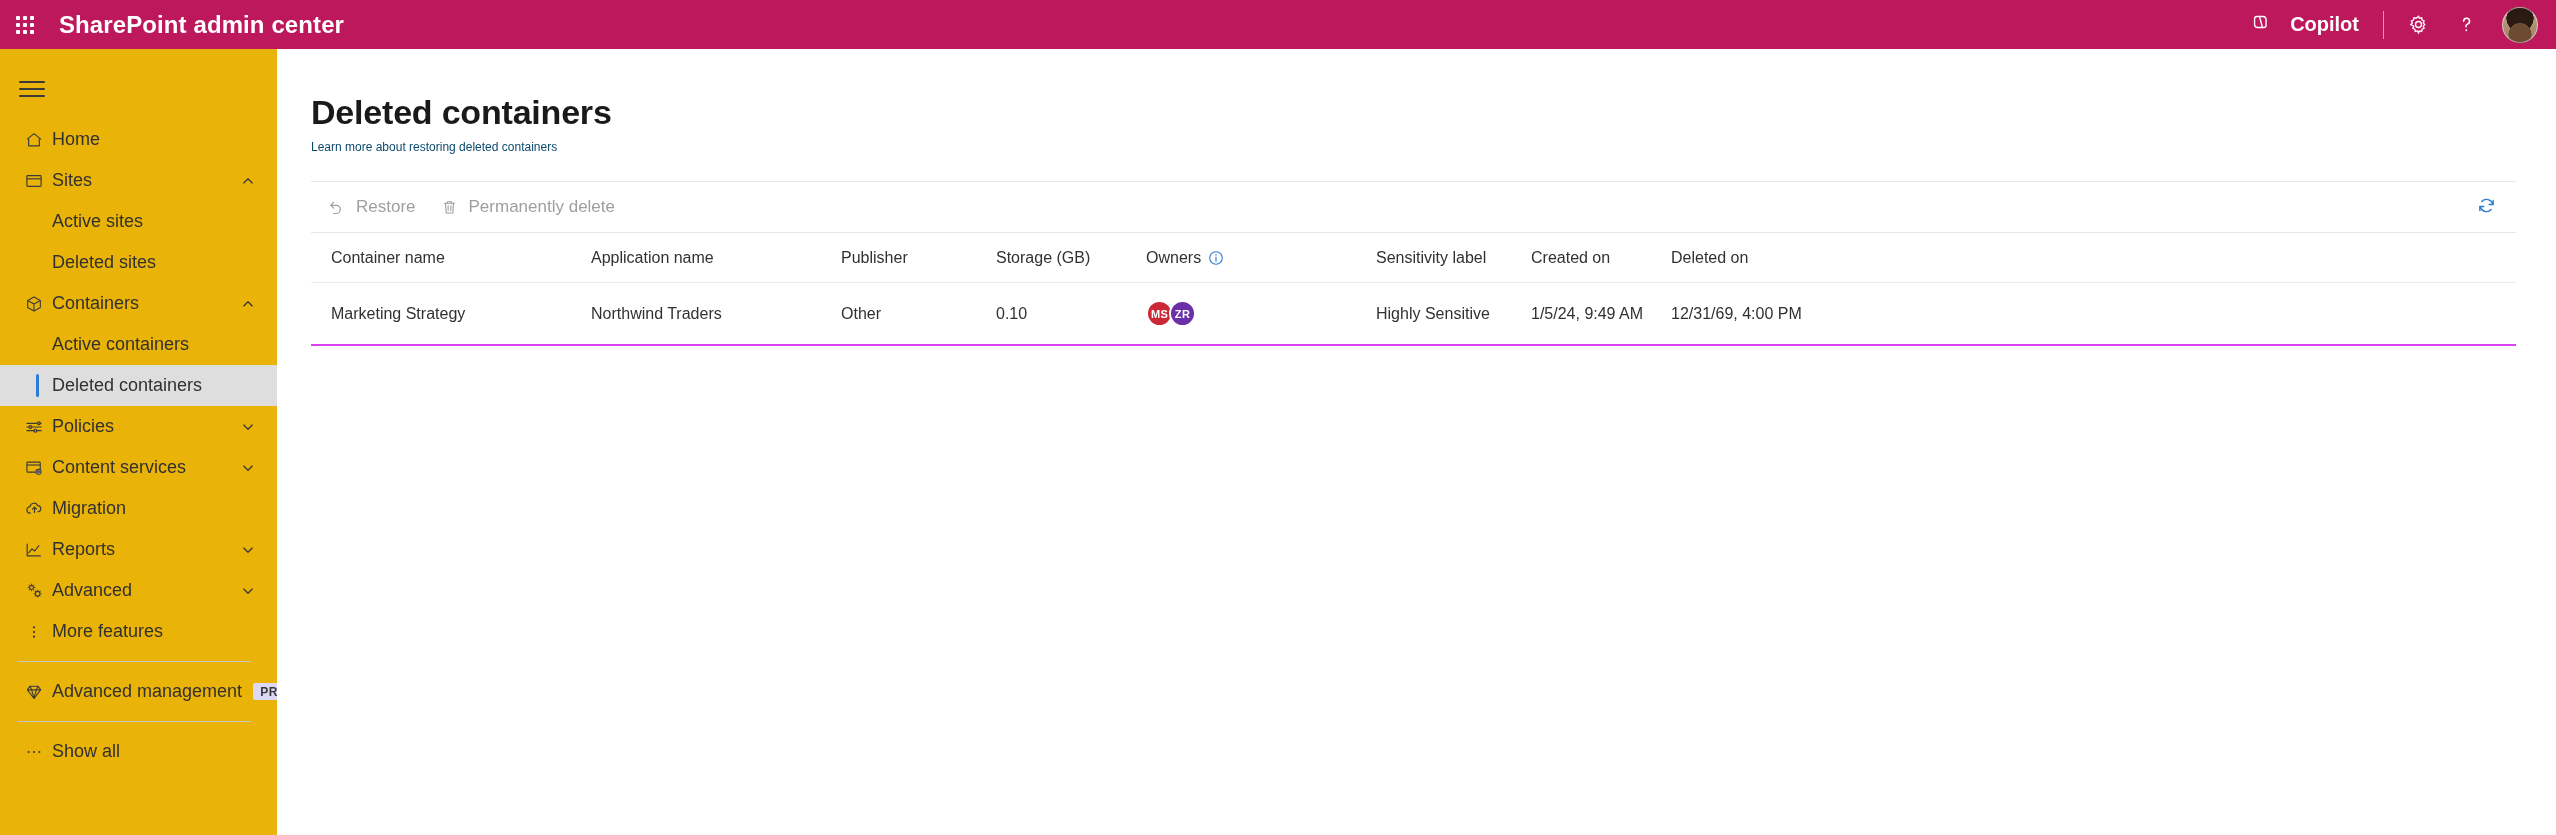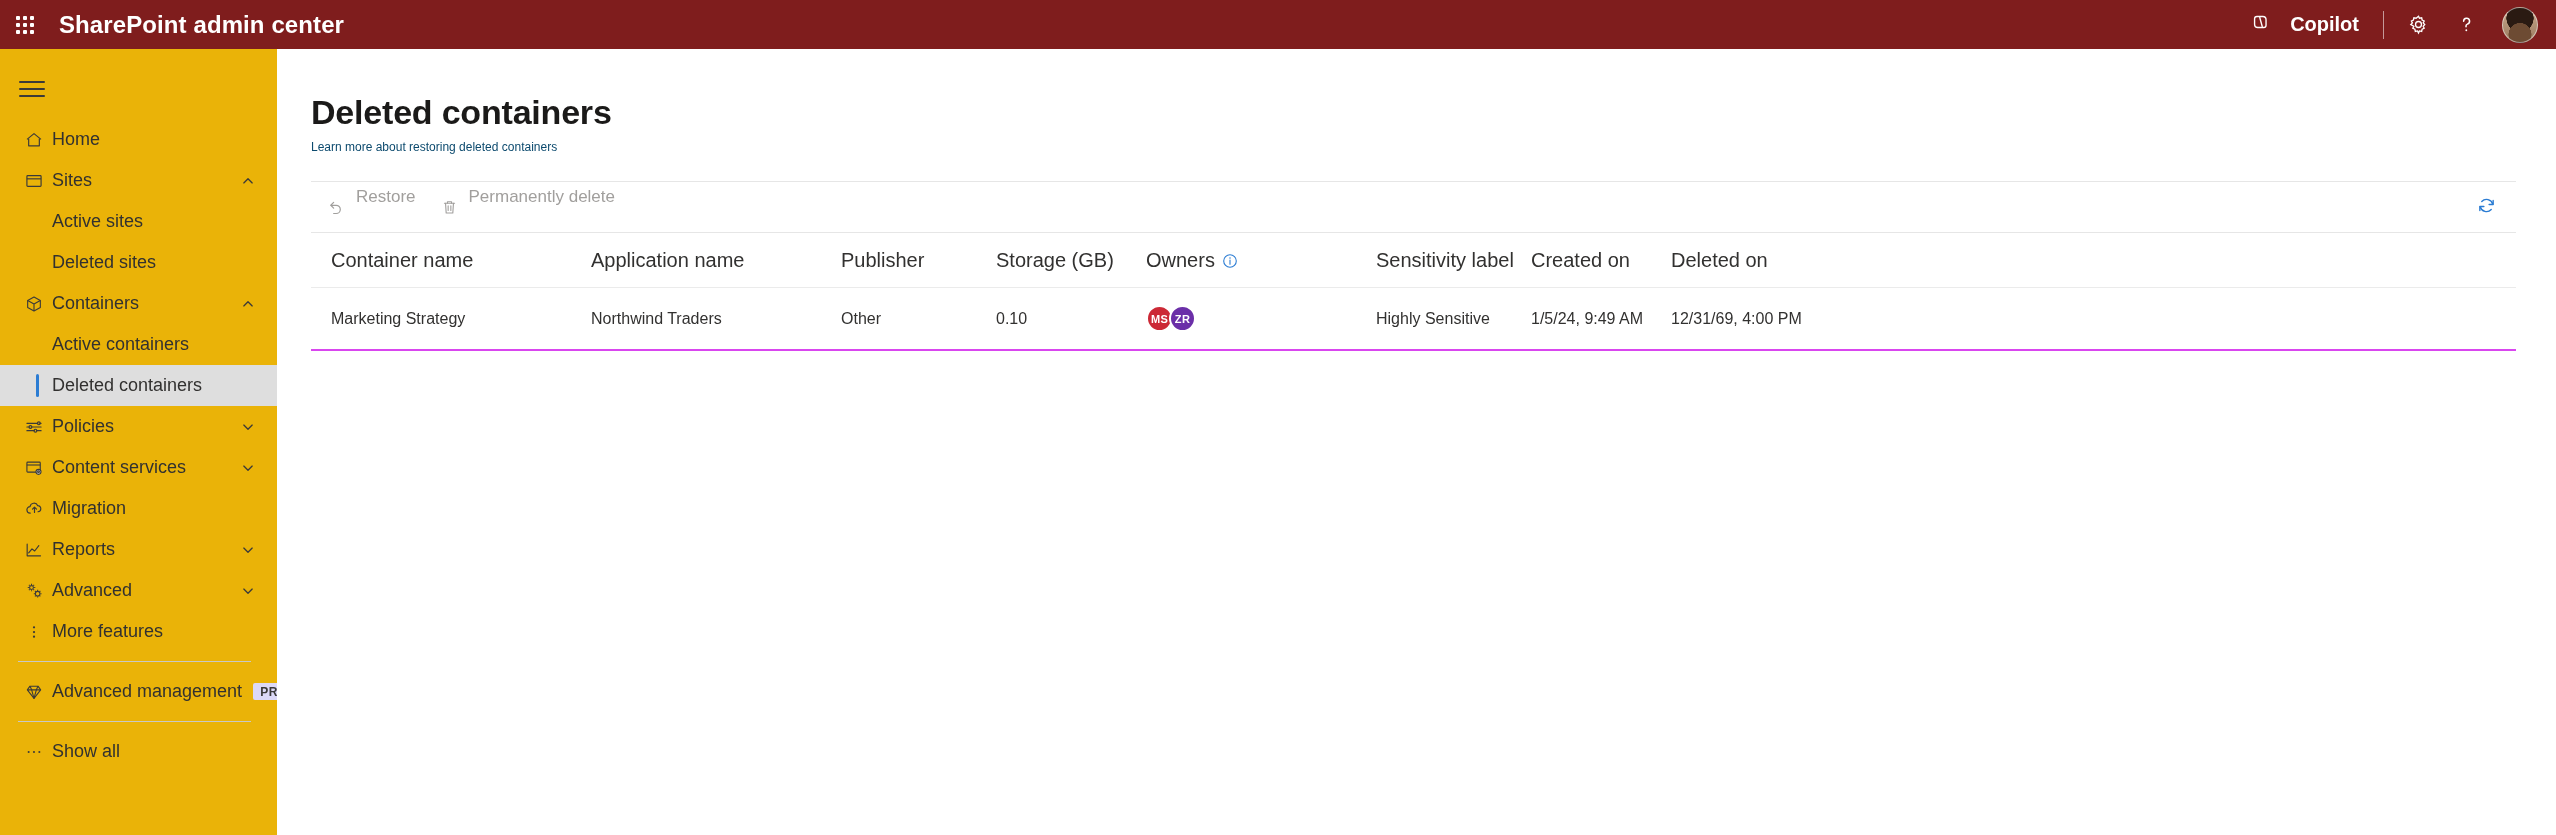--- a/index.html
+++ b/index.html
@@ -6,21 +6,21 @@
   html, body {
     width: 2556px; height: 835px;
     background: #ffffff;
     font-family: "Liberation Sans", sans-serif;
     overflow: hidden;
   }
 
   
   .suite-bar {
     height: 49px;
-    background: #7f1d1d;
+    background: #be185d;
     display: flex;
     align-items: center;
     padding: 0 14px 0 0;
     color: #ffffff;
     position: relative;
   }
   .waffle {
     width: 49px; height: 49px;
     display: flex; align-items: center; justify-content: center;
     cursor: pointer;
@@ -176,21 +176,21 @@
   
   .cmdbar {
     margin-top: 26px;
     border-top: 1px solid #e6e6e6;
     border-bottom: 1px solid #e6e6e6;
     height: 52px;
     display: flex; align-items: center;
     padding: 0 10px 0 4px;
   }
   .cmd-btn {
-    display: flex; gap: 10px;
+    display: flex; align-items: center; gap: 10px;
     height: 40px; padding: 0 12px;
     font-size: 17px;
     color: #a19f9d;
     cursor: default;
     background: none; border: none;
     font-family: inherit;
   }
   .cmd-btn .cmd-ico { display: flex; align-items: center; color: #a19f9d; }
   .refresh-btn {
     margin-left: auto;
@@ -205,21 +205,21 @@
     width: 100%;
     border-collapse: collapse;
     font-size: 16px;
     color: #323130;
     table-layout: fixed;
   }
   table.grid th {
     text-align: left;
     font-weight: 400;
     color: #323130;
-    font-size: 20px;
+    font-size: 16px;
     padding: 16px 10px 15px 10px;
     border-bottom: 1px solid #ebebeb;
     white-space: nowrap;
   }
   table.grid td {
     padding: 17px 10px 17px 10px;
     border-bottom: 2px solid #d946ef;
     color: #323130;
     white-space: nowrap;
     overflow: hidden;

